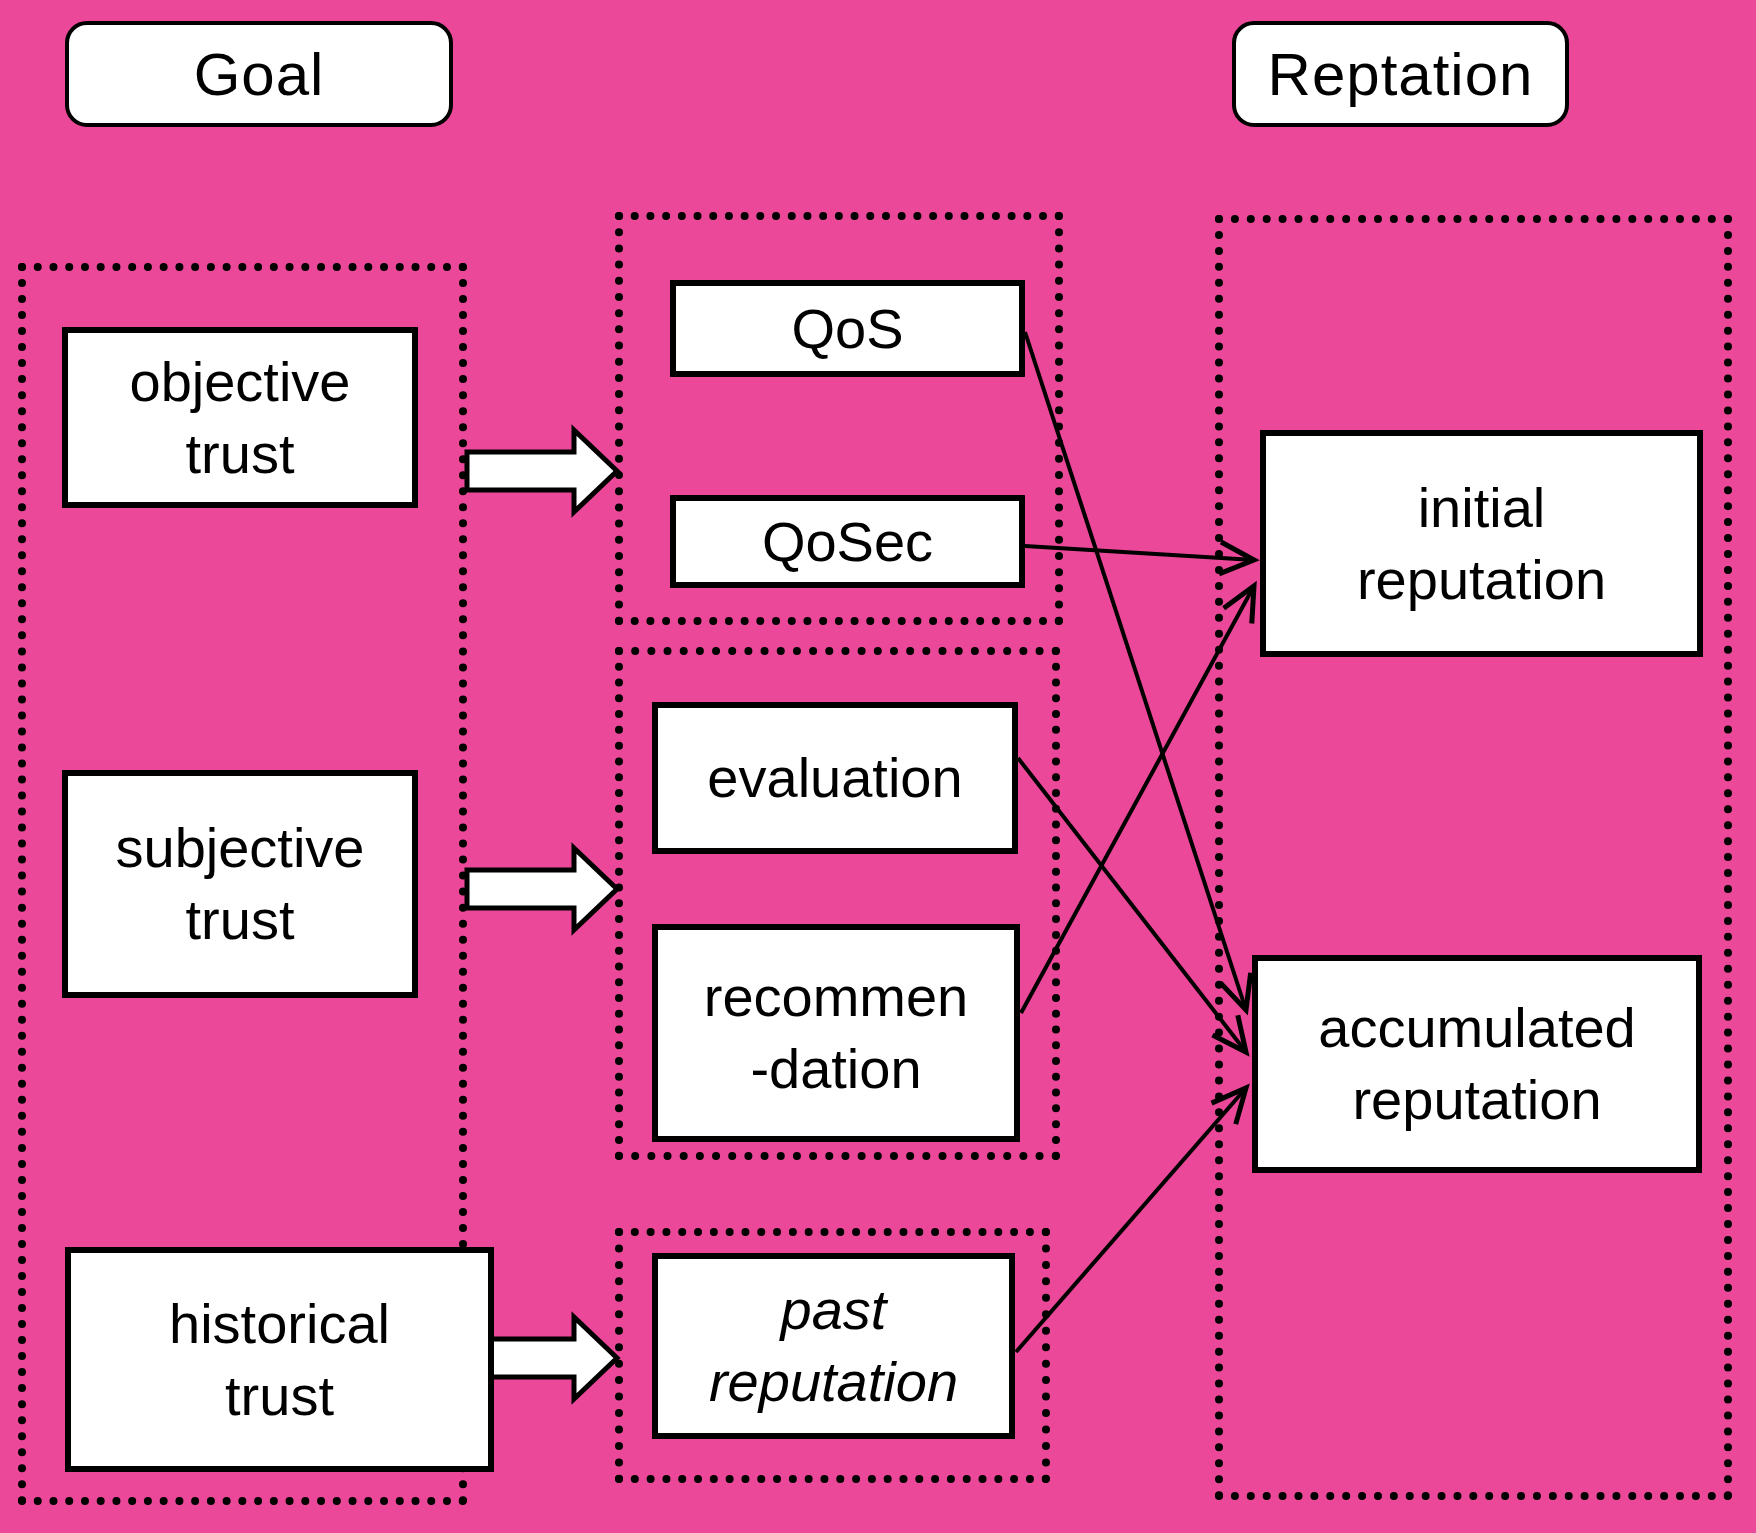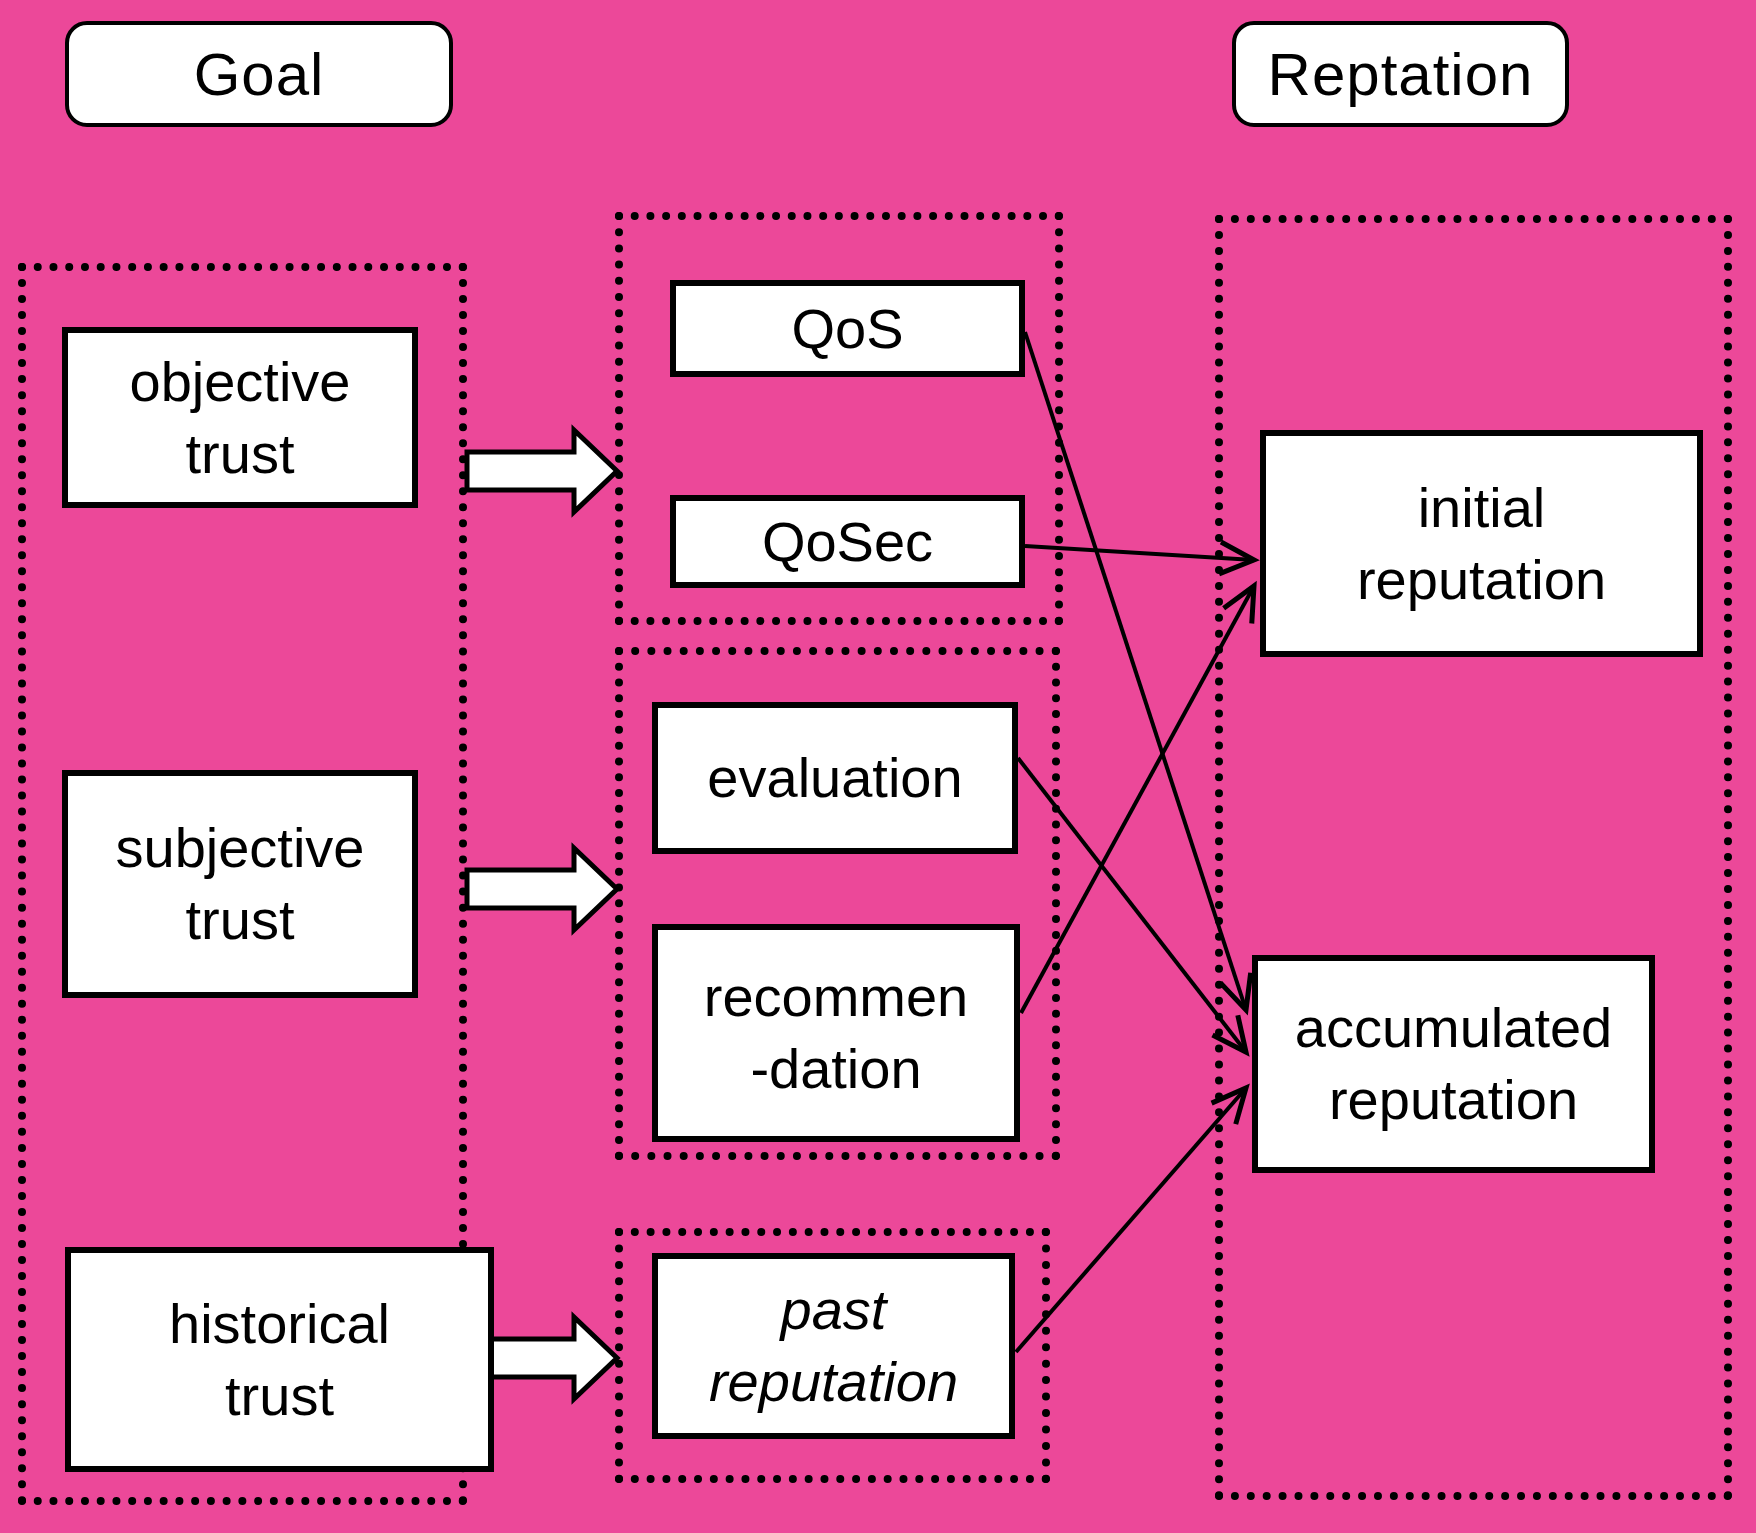--- a/index.html
+++ b/index.html
@@ -106,21 +106,21 @@
     <span class="lbl">past
 reputation</span>
   </div>
 
   <div class="dotted-container" style="left:1215px; top:215px; width:517px; height:1285px;"></div>
 
   <div class="node" style="left:1260px; top:430px; width:443px; height:227px;">
     <span class="lbl">initial
 reputation</span>
   </div>
-  <div class="node" style="left:1252px; top:955px; width:403px; height:218px;">
+  <div class="node" style="left:1252px; top:955px; width:450px; height:218px;">
     <span class="lbl">accumulated
 reputation</span>
   </div>
 
   <svg id="connector-layer" width="1756" height="1533" viewBox="0 0 1756 1533">
     <defs>
       <marker id="openArrow" markerUnits="userSpaceOnUse" markerWidth="46" markerHeight="46" refX="38" refY="20" orient="auto">
         <path d="M4,4 L38,20 L4,36" fill="none" stroke="#000000" stroke-width="5"></path>
       </marker>
     </defs>

